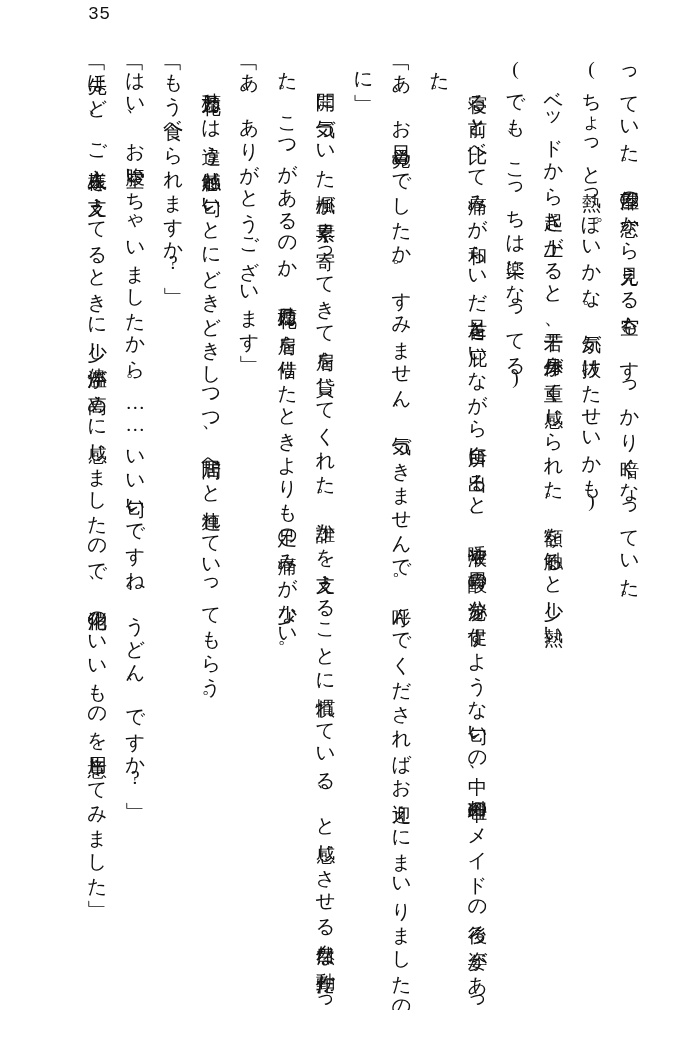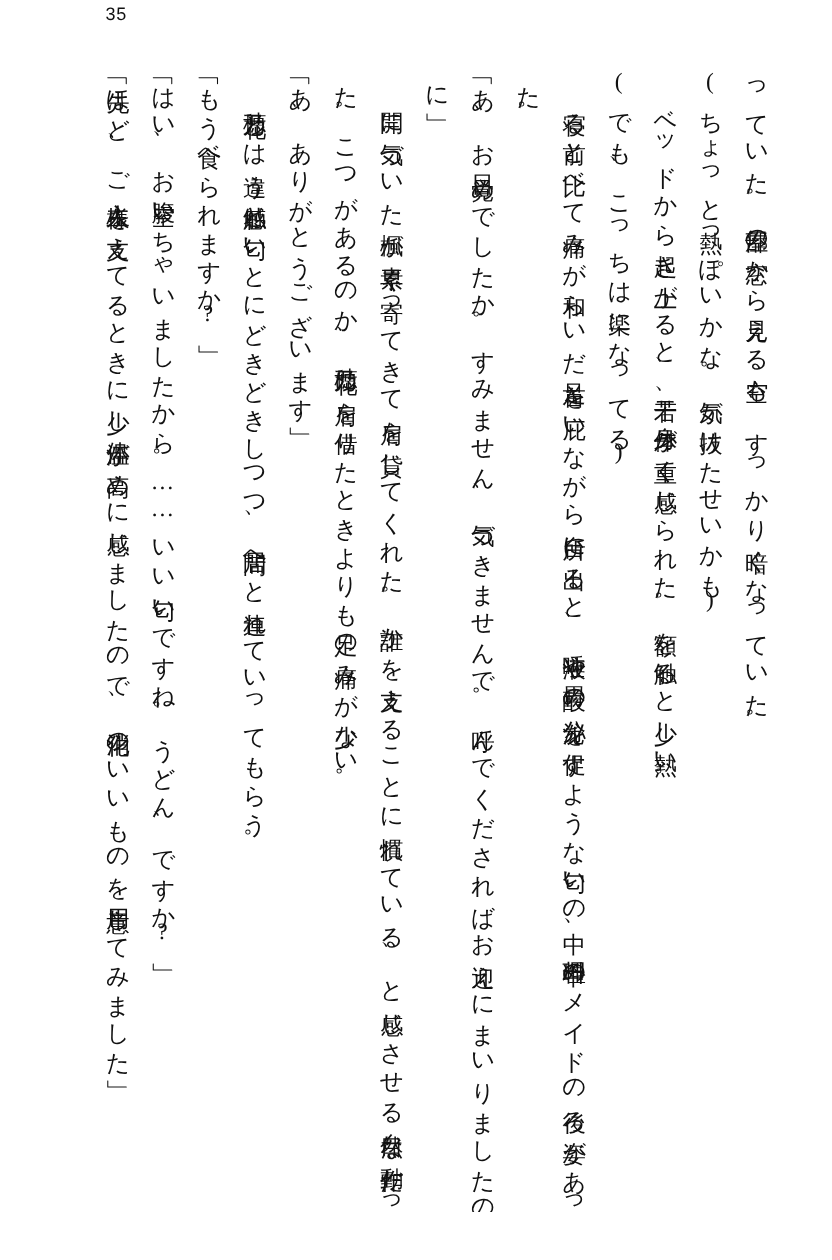--- a/index.html
+++ b/index.html
@@ -18,22 +18,22 @@
   .page {
     position: relative;
     width: 693px;
     height: 1050px;
     box-sizing: border-box;
   }
   .page-number {
     position: absolute;
     top: 4px;
     left: 88px;
-    font-size: 15px;
-    font-family: Liberation Sans, sans-serif;
+    font-size: 18px;
+    font-family: Liberation Mono, monospace;
     letter-spacing: 0.5px;
     color: #111;
   }
   .text-block {
     position: absolute;
     top: 58px;
     left: 44px;
     width: 604px;
     height: 952px;
     writing-mode: vertical-rl;

